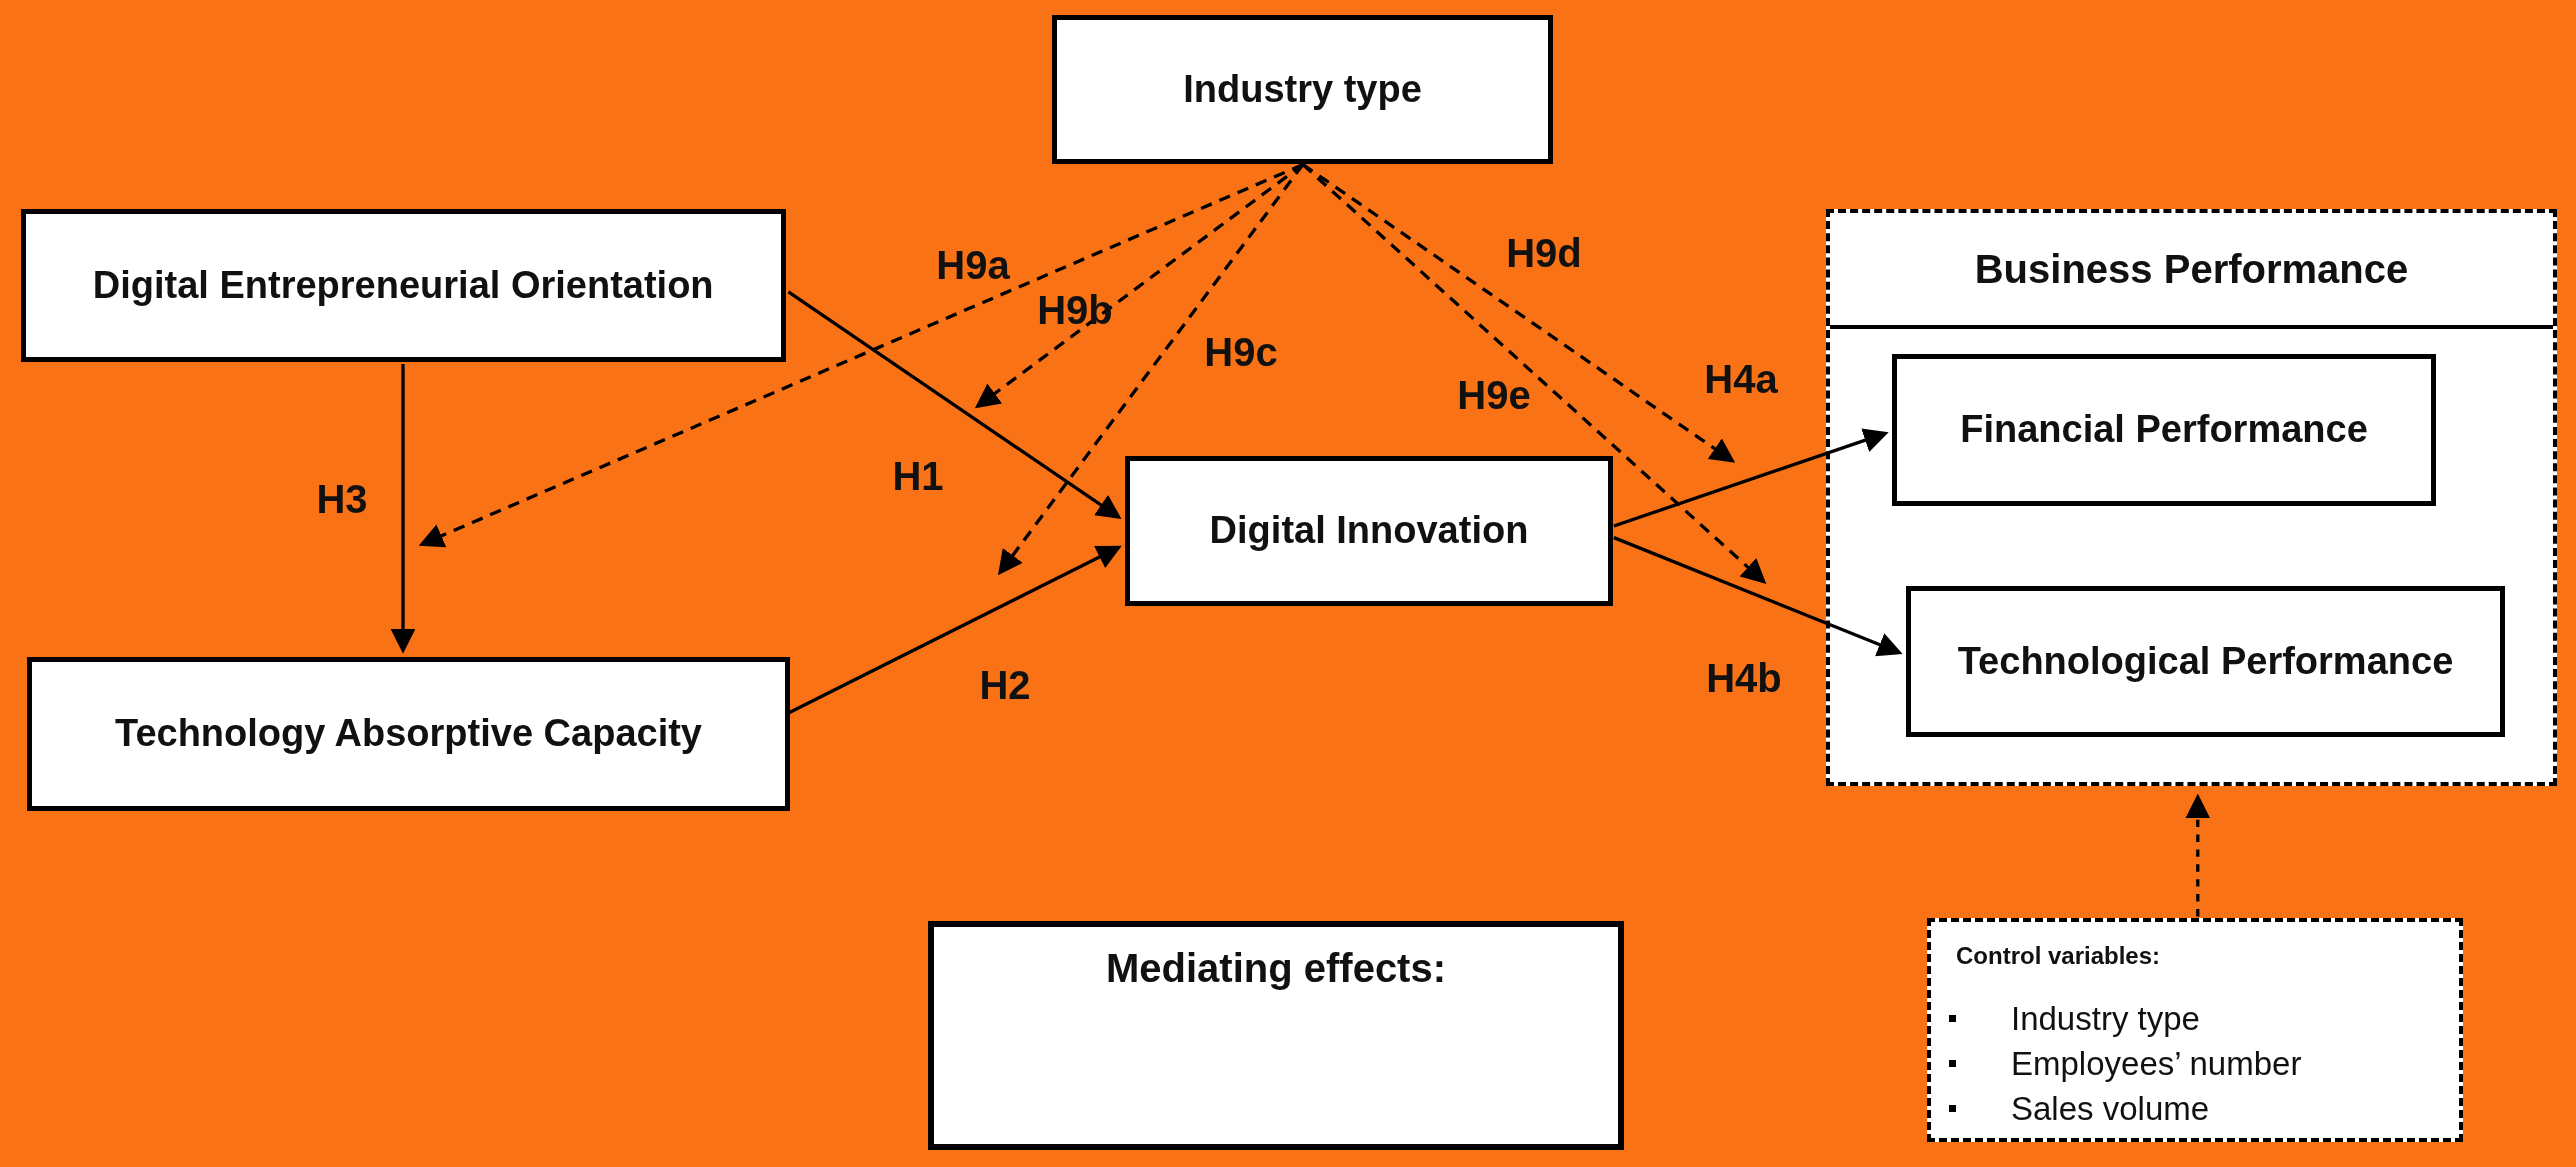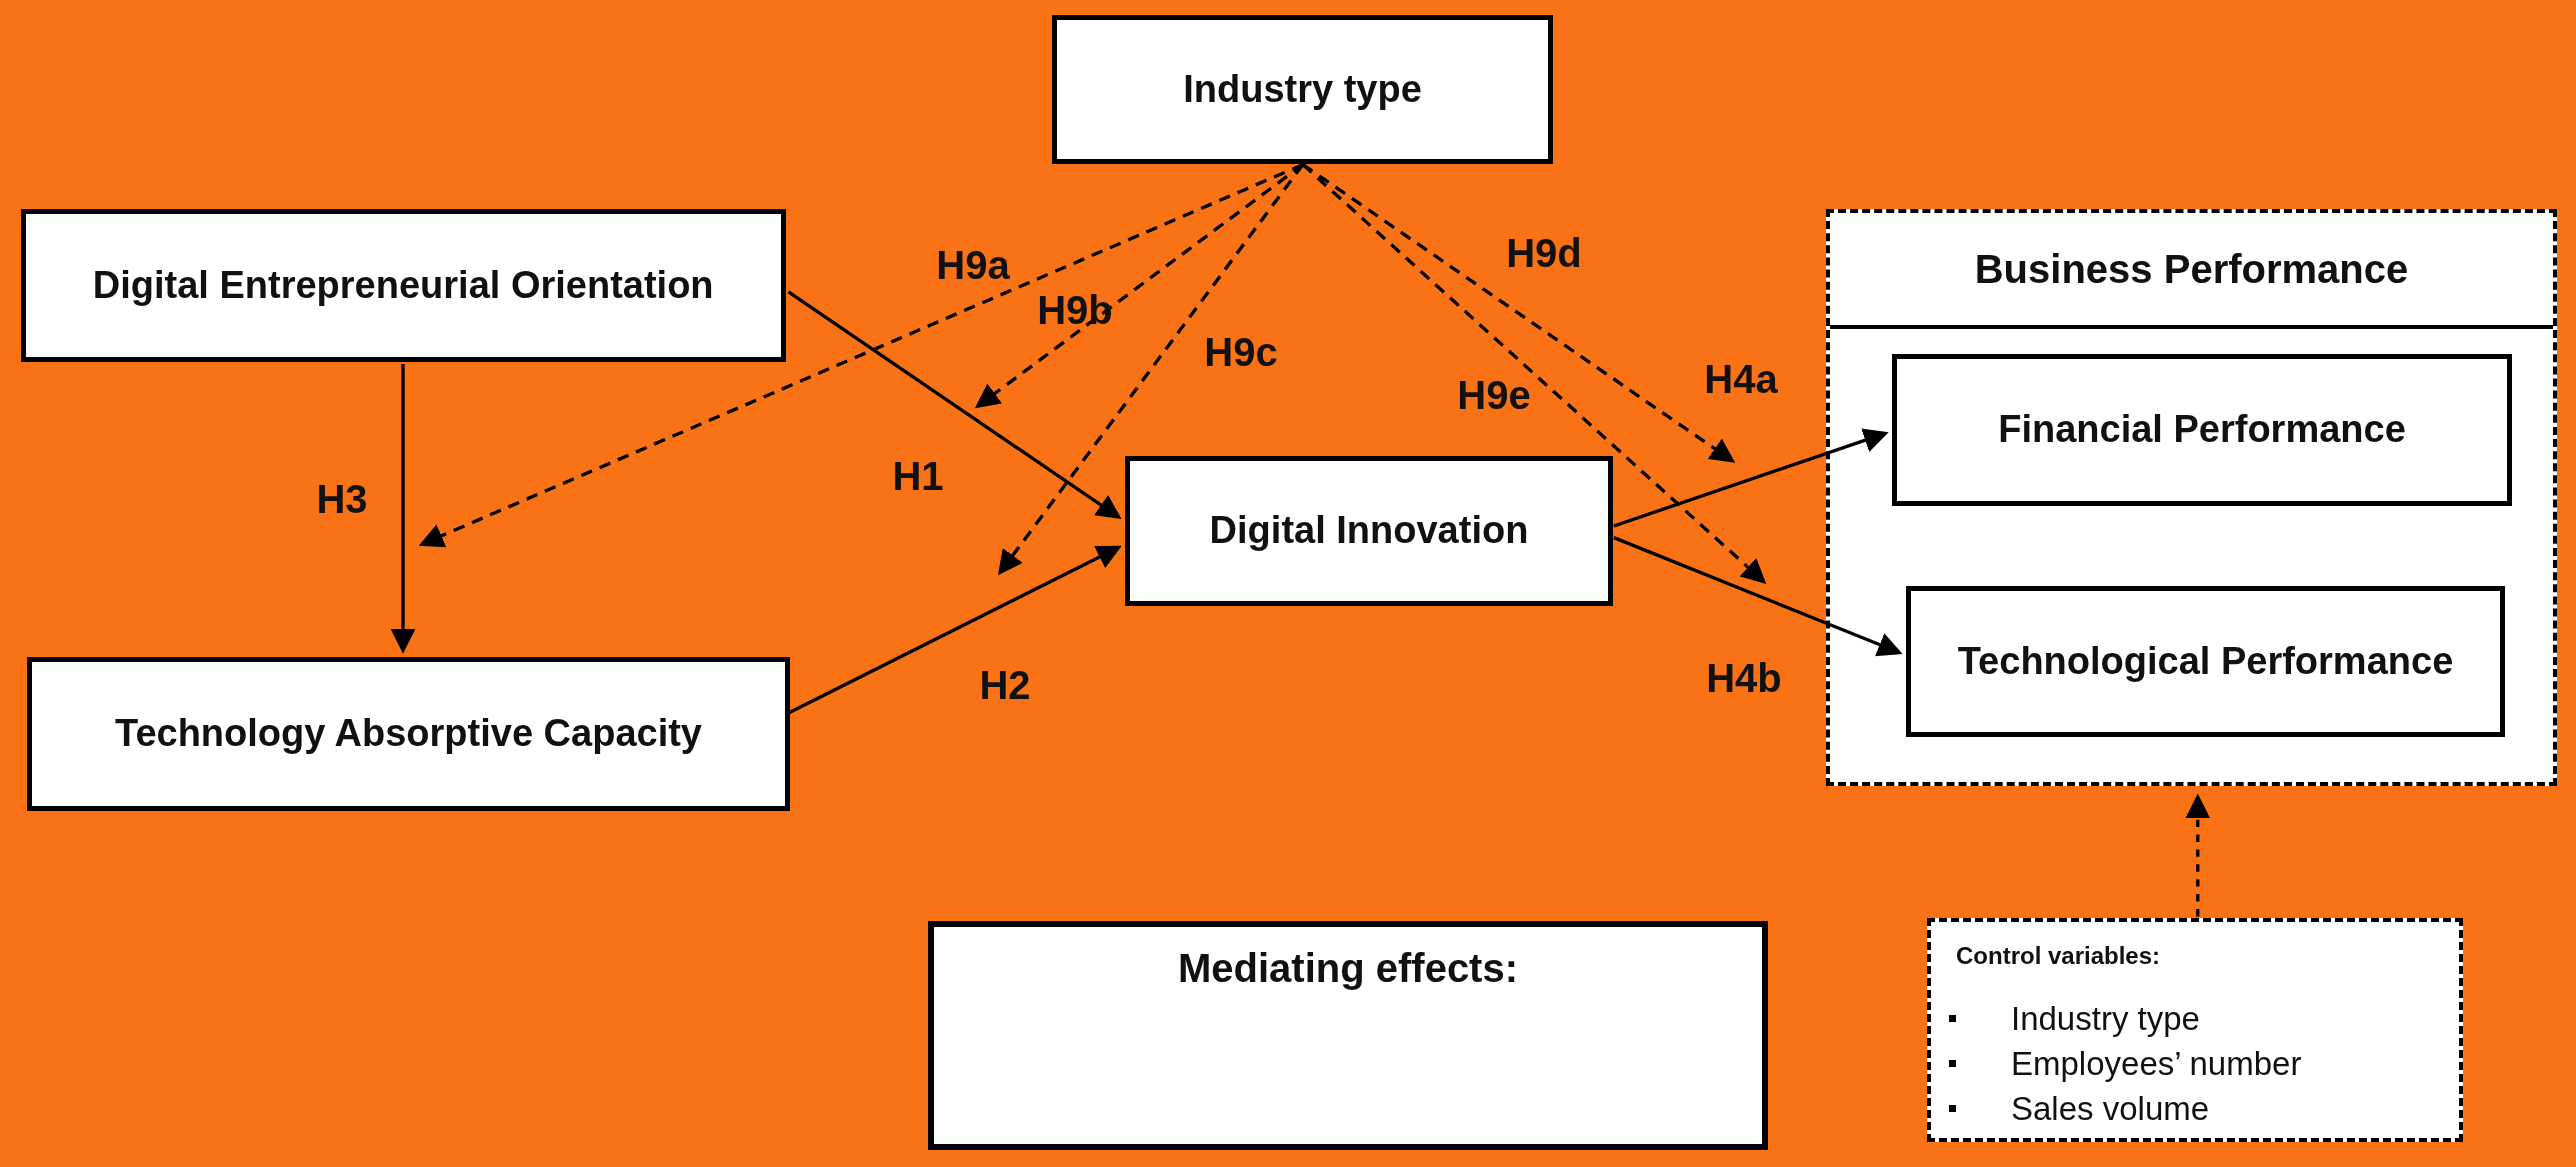--- a/index.html
+++ b/index.html
@@ -58,29 +58,29 @@
   </div>
 
   <div class="box" style="left:1125px;top:456px;width:488px;height:150px;">
     <span>Digital Innovation</span>
   </div>
 
   <div class="box dotted" id="bp-box" style="left:1826px;top:209px;width:731px;height:577px;">
     <div id="bp-title">Business Performance</div>
   </div>
 
-  <div class="box" style="left:1892px;top:354px;width:620px;height:152px;">
+  <div class="box" style="left:1892px;top:354px;width:544px;height:152px;">
     <span>Financial Performance</span>
   </div>
 
   <div class="box" style="left:1906px;top:586px;width:599px;height:151px;">
     <span>Technological Performance</span>
   </div>
 
-  <div class="box" id="mediating-box" style="left:928px;top:921px;width:840px;height:229px;">
+  <div class="box" id="mediating-box" style="left:928px;top:921px;width:696px;height:229px;">
     <div id="mediating-title">Mediating effects:</div>
   </div>
 
   <div class="box dotted" id="control-box" style="left:1927px;top:918px;width:536px;height:224px;">
     <div id="control-title">Control variables:</div>
     <ul id="control-list">
       <li>
         <span class="bullet-square"></span>
         <span>Industry type</span>
       </li>

